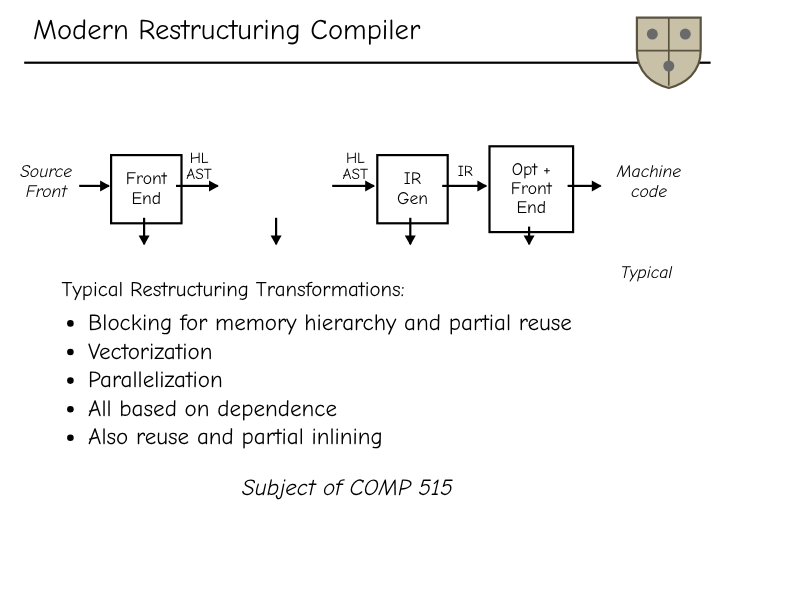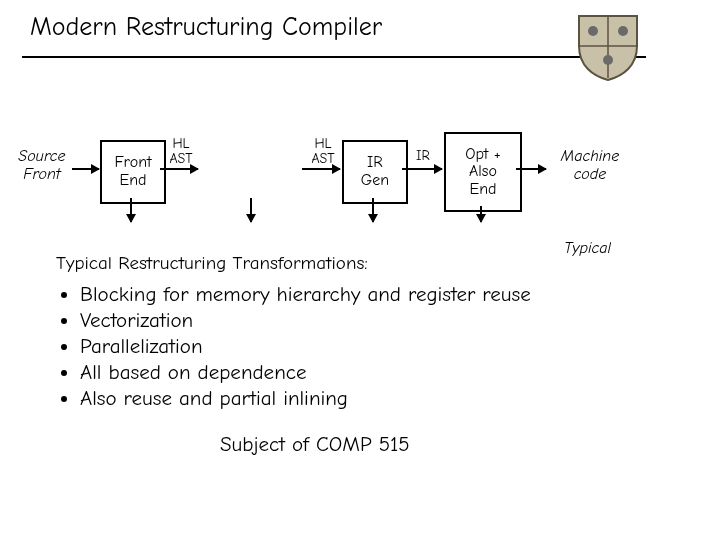--- a/index.html
+++ b/index.html
@@ -8,21 +8,21 @@
 .hr{position:absolute;left:22px;top:56px;width:624px;height:2px;background:#000}
 .crest{position:absolute;right:30px;top:12px;width:62px;height:70px}
 .box{position:absolute;border:2px solid #000;display:flex;align-items:center;justify-content:center;text-align:center;font-size:16px;line-height:1.1;padding:2px}
 .label{position:absolute;font-size:16px;line-height:1.1;text-align:center}
 .italic{font-style:italic}
 .small{font-size:14px}
 .bullets{position:absolute;left:56px;top:280px;font-size:21px;width:560px}
 .lead{position:absolute;left:56px;top:252px;font-size:19px}
 .bullets ul{margin:2px 0 0 24px;padding:0}
 .bullets li{margin:2px 0}
-.footer{position:absolute;left:220px;top:432px;font-size:21px;}
+.footer{position:absolute;left:220px;top:432px;font-size:21px;font-style:italic}
 .arrow{position:absolute;height:2px;background:#000}
 .arrow:after{content:"";position:absolute;right:-1px;top:-4px;border-left:9px solid #000;border-top:5px solid transparent;border-bottom:5px solid transparent}
 .arrowdown{position:absolute;width:2px;background:#000}
 .arrowdown:after{content:"";position:absolute;left:-4px;bottom:-1px;border-top:9px solid #000;border-left:5px solid transparent;border-right:5px solid transparent}
 </style>
 </head>
 <body>
 
 <div class="slide">
 
@@ -56,37 +56,37 @@
 AST</div>
   <div class="arrow" style="left:302px;top:168px;width:38px"></div>
 
   <div class="box" style="left:342px;top:140px;width:58px;height:56px;white-space:pre-line">IR
 Gen</div>
 
   <div class="label small" style="left:410px;top:148px;width:26px">IR</div>
   <div class="arrow" style="left:402px;top:168px;width:40px"></div>
 
   <div class="box" style="left:444px;top:132px;width:70px;height:72px;white-space:pre-line">Opt +
-Also
+Front
 End</div>
 
   <div class="arrow" style="left:516px;top:168px;width:30px"></div>
   <div class="label italic" style="left:550px;top:148px;width:80px;white-space:pre-line">Machine
 code</div>
 
   <div class="arrowdown" style="left:130px;top:198px;height:24px"></div>
   <div class="arrowdown" style="left:250px;top:198px;height:24px"></div>
   <div class="arrowdown" style="left:372px;top:198px;height:24px"></div>
   <div class="arrowdown" style="left:480px;top:206px;height:16px"></div>
   <div class="label italic" style="left:564px;top:240px">Typical</div>
 
   <div class="lead">Typical Restructuring Transformations:</div>
   <div class="bullets">
     <ul>
-      <li>Blocking for memory hierarchy and register reuse</li>
+      <li>Blocking for memory hierarchy and partial reuse</li>
       <li>Vectorization</li>
       <li>Parallelization</li>
       <li>All based on dependence</li>
       <li>Also reuse and partial inlining</li>
     </ul>
   </div>
 
   <div class="footer">Subject of COMP 515</div>
 
 </div>

